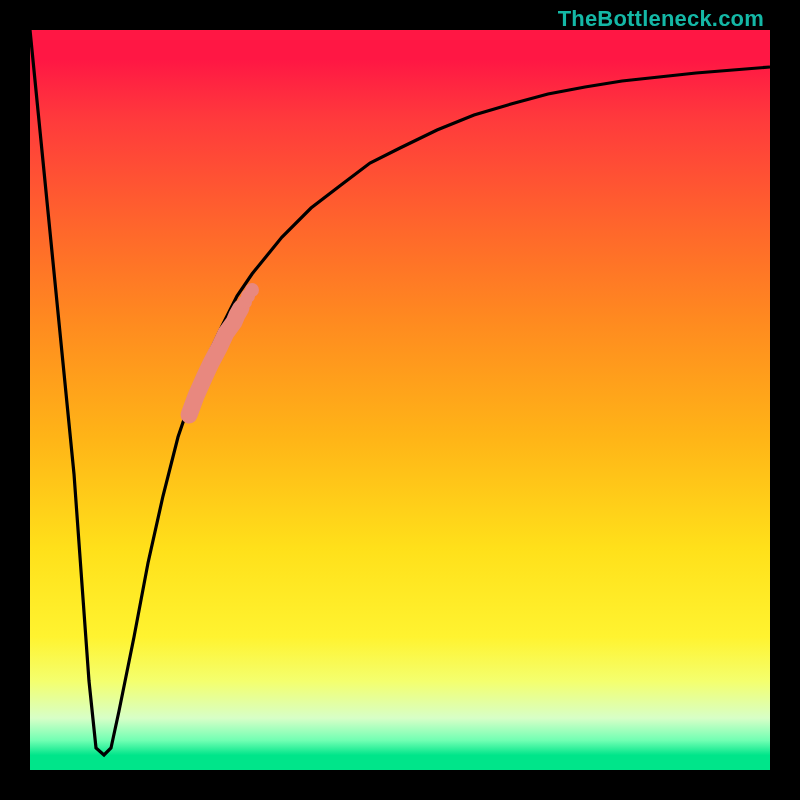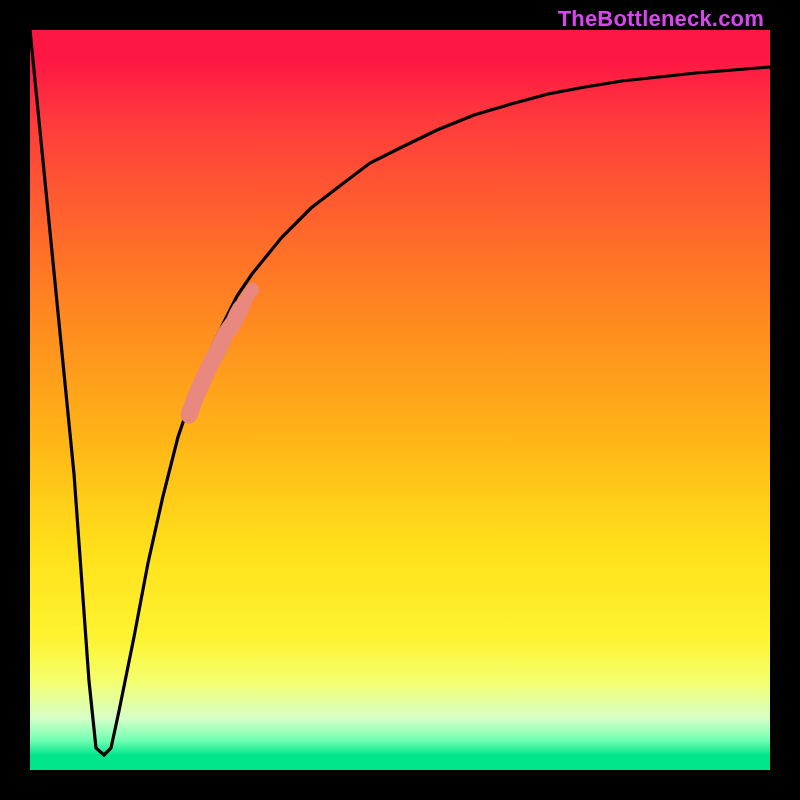--- a/index.html
+++ b/index.html
@@ -54,21 +54,21 @@
     position: absolute;
     left: 0;
     top: 0;
     width: 100%;
     height: 100%;
   }
   .watermark {
     position: absolute;
     top: 6px;
     right: 36px;
-    color: #d946ef;
+    color: #14b8a6;
     font-size: 22px;
     font-weight: 600;
     letter-spacing: 0.2px;
   }
 </style>
 </head>
 <body>
 
 <div class="frame">
 

